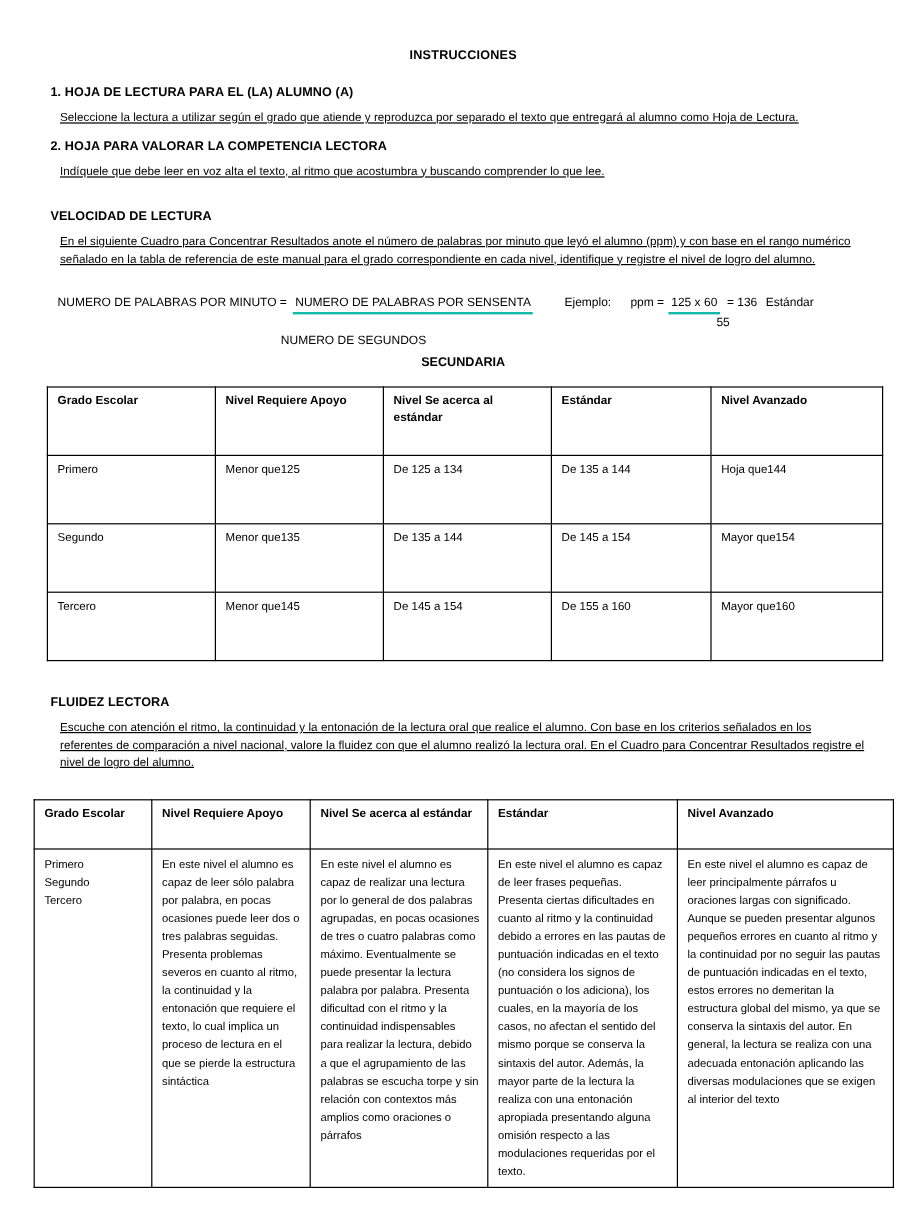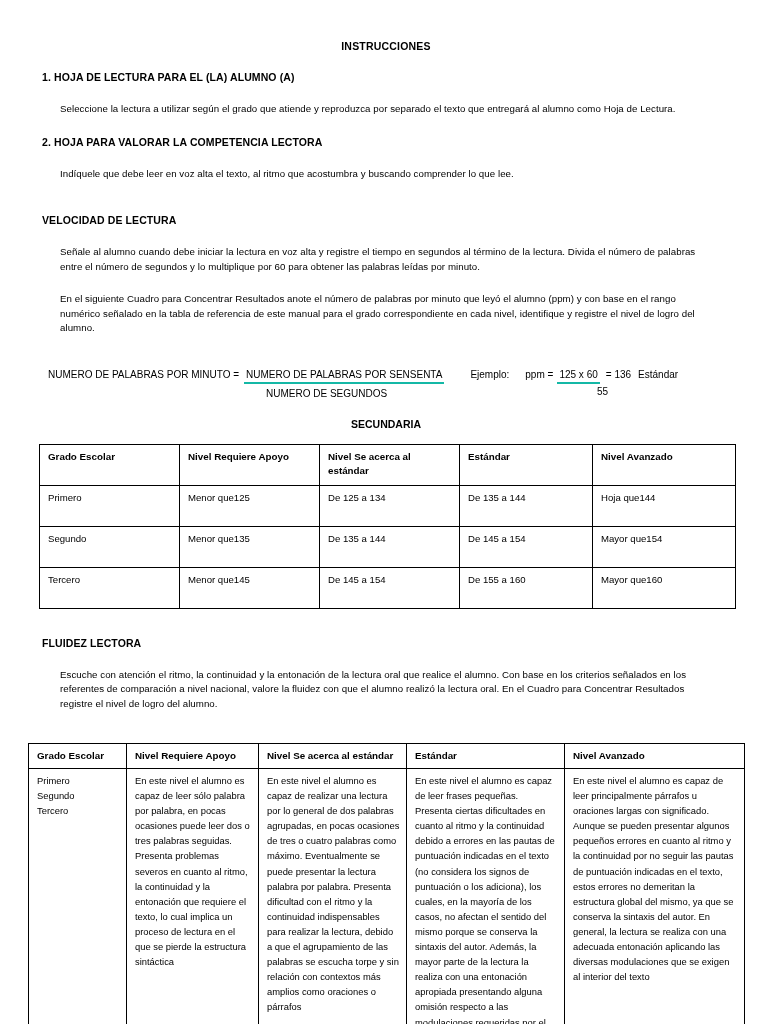--- a/index.html
+++ b/index.html
@@ -41,22 +41,23 @@
     margin: 0;
     line-height: 14px;
     letter-spacing: 0.1px;
   }
   .sec-head .num {
     font-weight: bold;
   }
   .para {
     font-size: 9.7px;
     line-height: 14.5px;
-    margin: 18px;
+    margin: 8px;
     letter-spacing: 0.05px;
+    text-decoration: underline;
   }
   .gap-sm { height: 7px; }
   .gap-md { height: 14px; }
   .gap-lg { height: 20px; }
 
   
   .formula-wrap {
     margin: 0;
     padding-left: 6px;
     font-size: 10px;
@@ -73,22 +74,21 @@
   }
   .formula-sp { display: inline-block; width: 26px; }
   .formula-sp2 { display: inline-block; width: 16px; }
   .formula-line2 {
     position: relative;
     height: 14px;
   }
   .denom-a {
     position: absolute;
     left: 186px;
-    top: 3px;
-    margin-left: 32px;
+    top: 16px;
   }
   .denom-b {
     position: absolute;
     left: 549px;
     top: 1px;
   }
 
   .center-head {
     text-align: center;
     font-size: 10.5px;
@@ -108,21 +108,21 @@
   }
   table.tbl2 {
     width: 716px;
     margin-left: -14px;
   }
   .tbl1 td, .tbl1 th,
   .tbl2 td, .tbl2 th {
     border: 1px solid #000;
     vertical-align: top;
     text-align: left;
-    padding: 5px 7px 5px 8px;
+    padding: 5px 7px 21px 8px;
   }
   .tbl1 th {
     font-size: 9.8px;
     font-weight: bold;
     line-height: 14px;
     height: 30px;
   }
   .tbl1 td {
     font-size: 9.6px;
     font-weight: normal;
@@ -158,21 +158,20 @@
 
     <div class="sec-head">
       <span class="num">2.</span>
       <span>HOJA PARA VALORAR LA COMPETENCIA LECTORA</span>
     </div>
     <p class="para">Indíquele que debe leer en voz alta el texto, al ritmo que acostumbra y buscando comprender lo que lee.</p>
 
     <div class="gap-md"></div>
 
     <div class="sec-head">VELOCIDAD DE LECTURA</div>
-    <p class="para">Señale al alumno cuando debe iniciar la lectura en voz alta y registre el tiempo en segundos al término de la lectura. Divida el número de palabras entre el número de segundos y lo multiplique por 60 para obtener las palabras leídas por minuto.</p>
     <p class="para">En el siguiente Cuadro para Concentrar Resultados anote el número de palabras por minuto que leyó el alumno (ppm) y con base en el rango numérico señalado en la tabla de referencia de este manual para el grado correspondiente en cada nivel, identifique y registre el nivel de logro del alumno.</p>
 
     <div class="gap-md"></div>
 
     <div class="formula-wrap">
       <div class="formula-line1">
         <span>NUMERO DE PALABRAS POR MINUTO =</span>
         <span style="display:inline-block;width:5px;"></span>
         <span class="frac-top">NUMERO DE PALABRAS POR  SENSENTA</span>
         <span class="formula-sp"></span>

